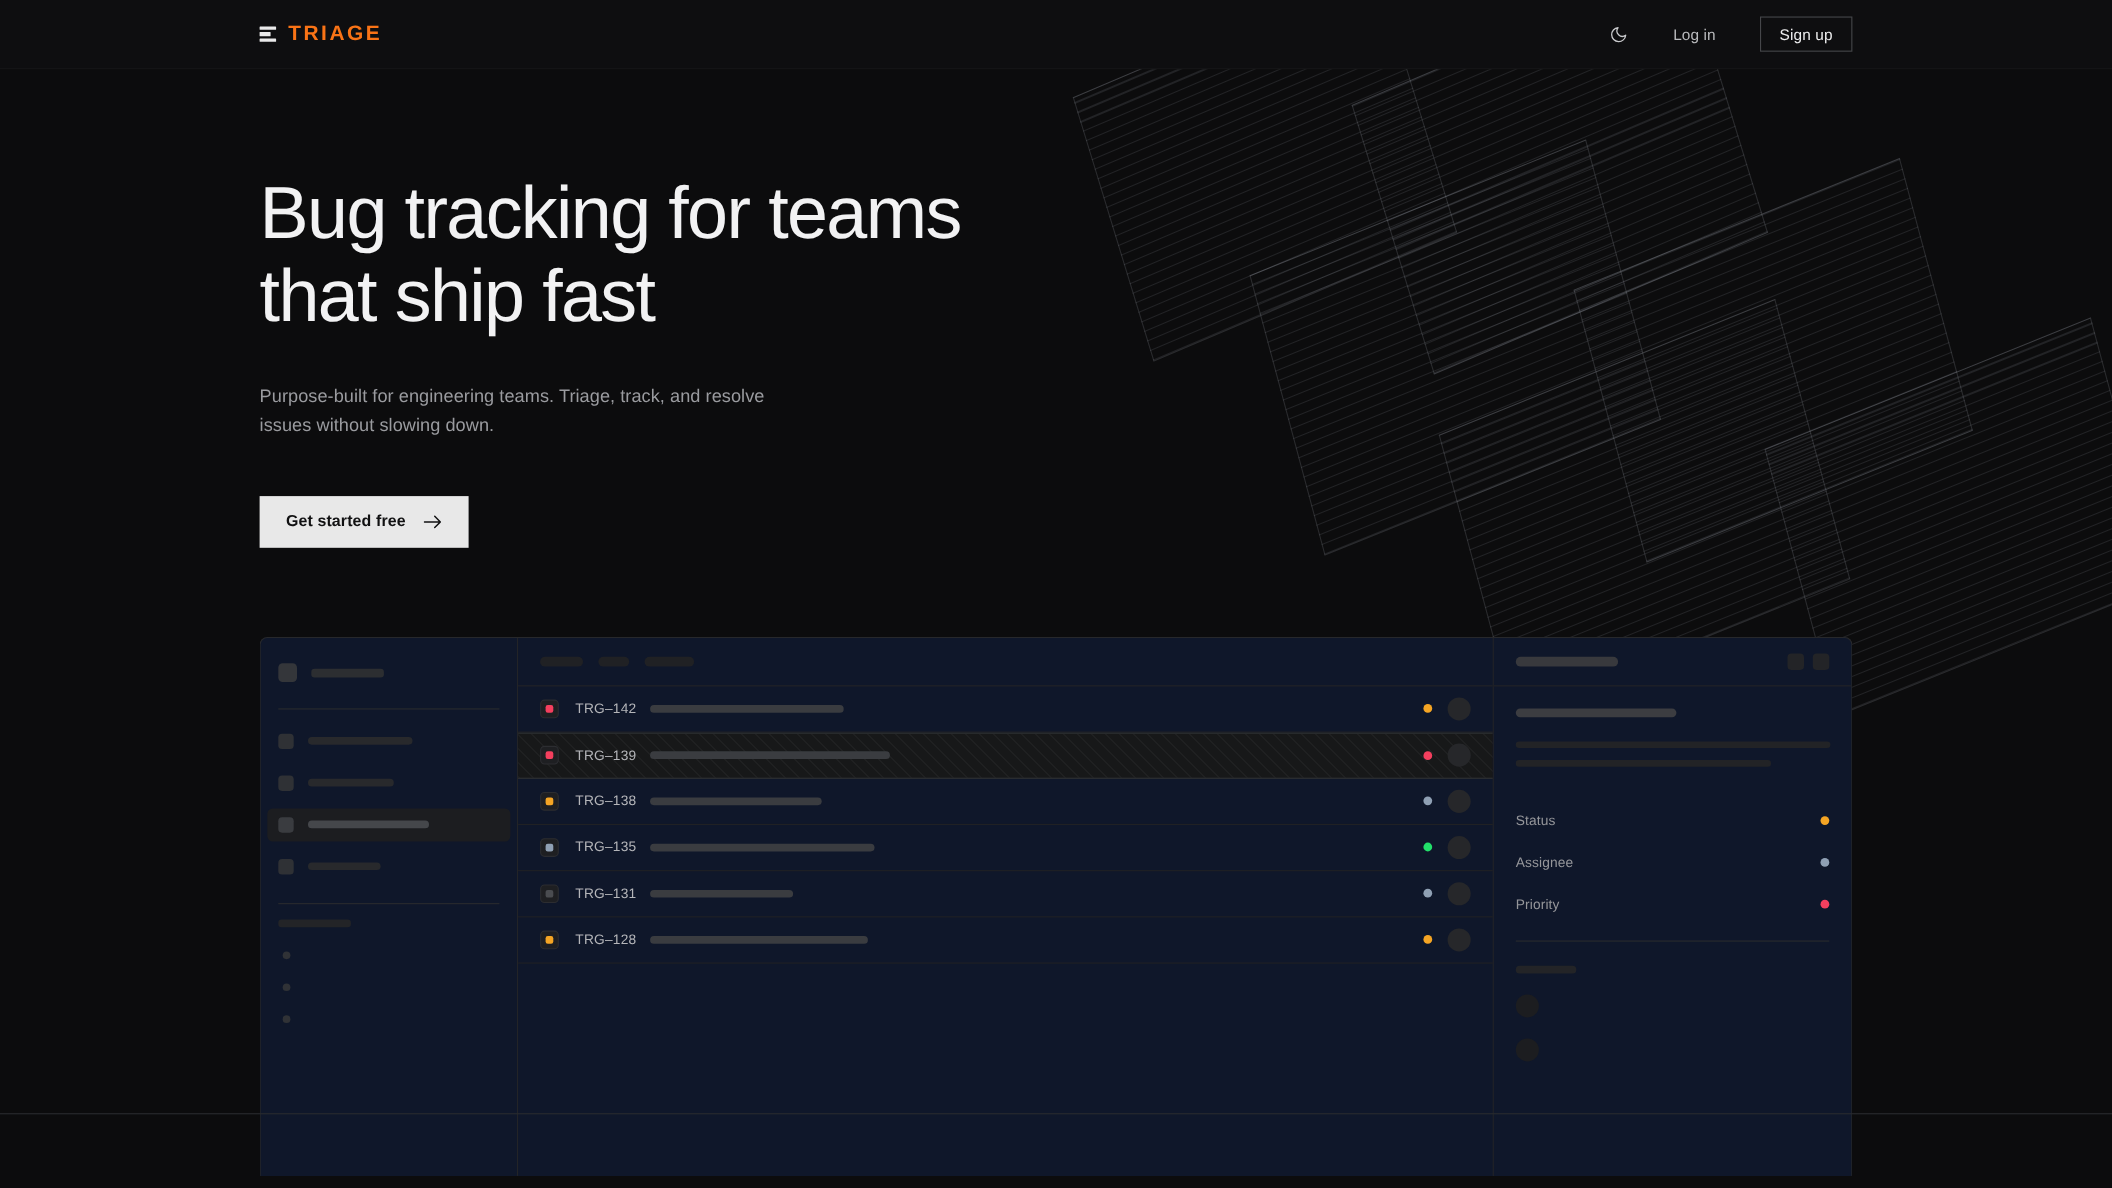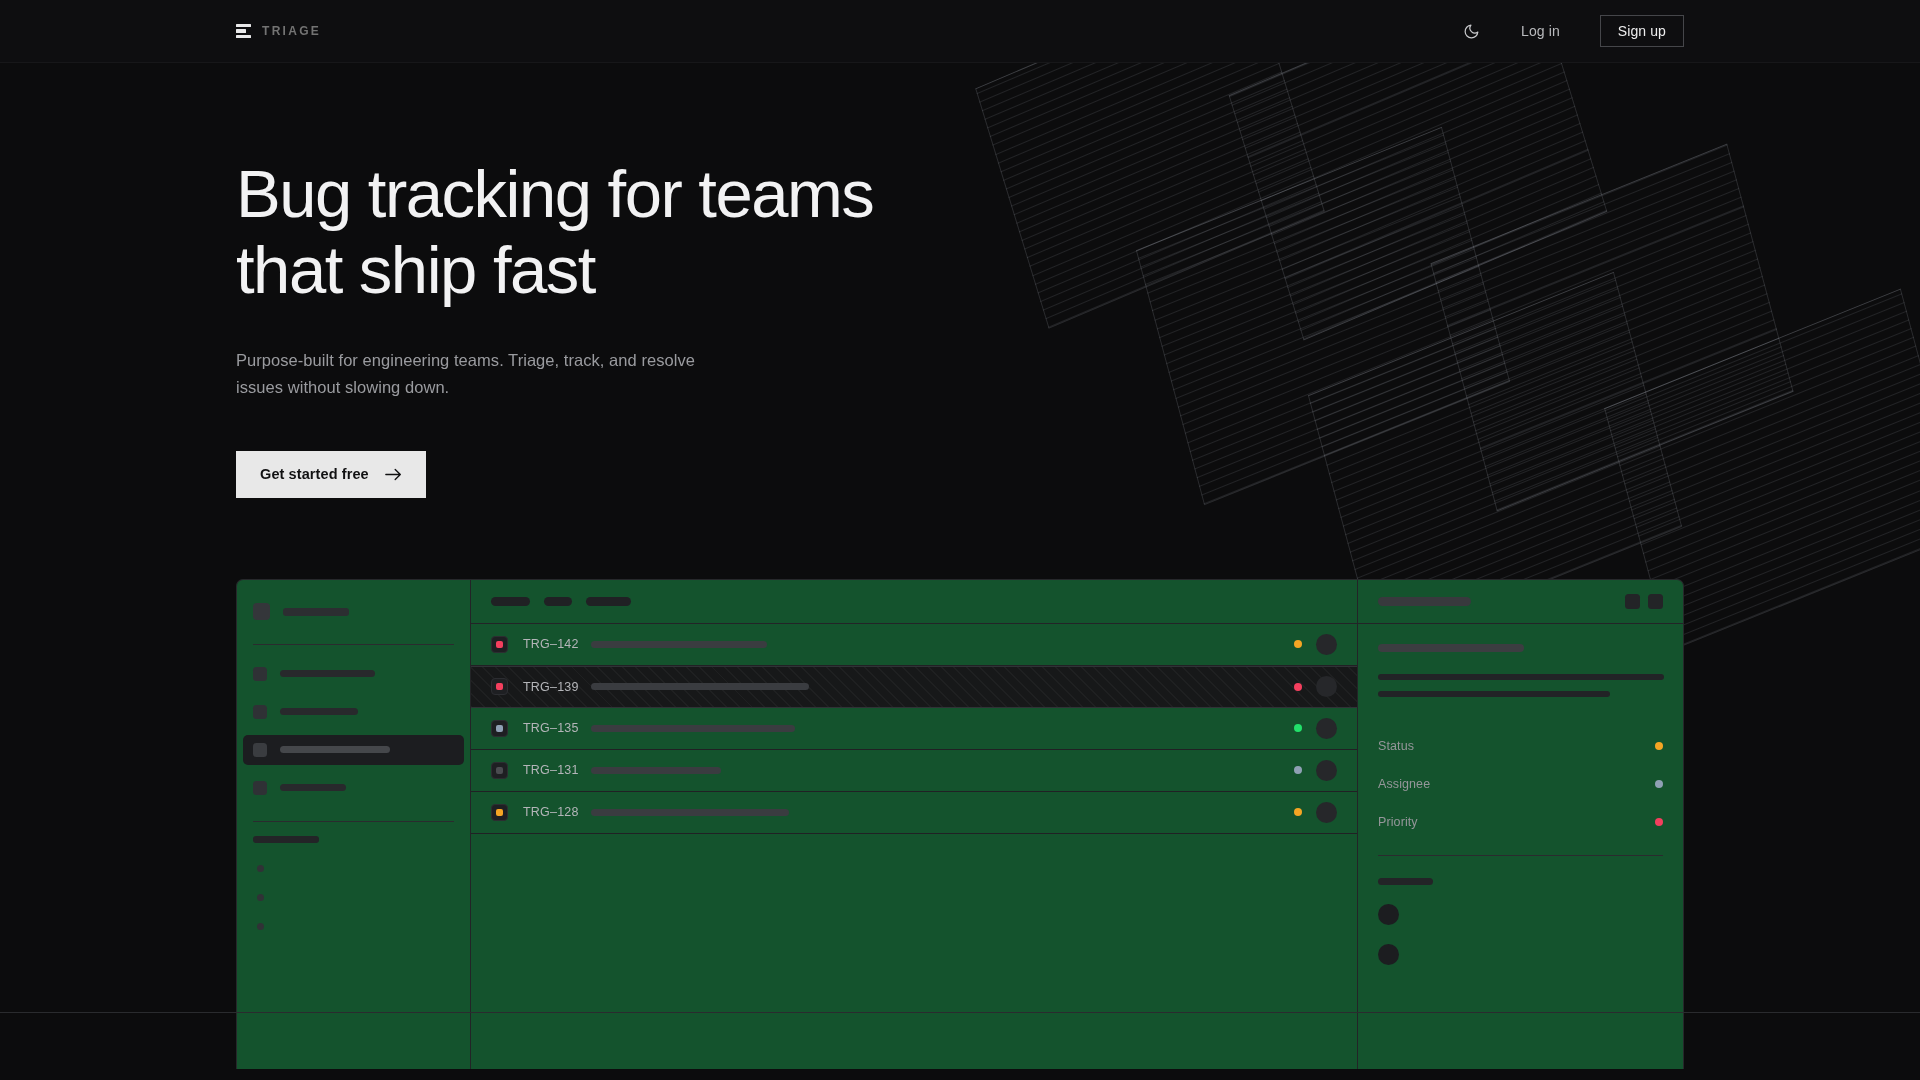--- a/index.html
+++ b/index.html
@@ -39,21 +39,21 @@
     padding:0 236px;
     border-bottom:1px solid rgba(255,255,255,.04);
   }
   .brand{ display:flex; align-items:center; gap:11px; }
   .brand-mark{ display:flex; flex-direction:column; gap:2.5px; width:15px; }
   .brand-mark i{ display:block; height:3.2px; background:#e9e9ea; border-radius:.5px; }
   .brand-mark i:nth-child(1){ width:15px; }
   .brand-mark i:nth-child(2){ width:10px; }
   .brand-mark i:nth-child(3){ width:15px; }
   .brand-name{
-    color:#737373; font-size:12px; font-weight:700;
+    color:#f97316; font-size:19px; font-weight:700;
     letter-spacing:2.3px;
   }
   .nav-right{ margin-left:auto; display:flex; align-items:center; gap:40px; }
   .moon-btn{ width:20px; height:20px; display:flex; align-items:center; justify-content:center; cursor:pointer; }
   .login-link{ color:#b9babd; font-size:14px; letter-spacing:.1px; cursor:pointer; }
   .signup-btn{
     border:1px solid #45464a; color:#ededee; font-size:14px;
     padding:7px 17px; background:transparent; cursor:pointer; letter-spacing:.1px;
   }
 
@@ -74,21 +74,21 @@
   }
 
   
   .mockup{
     position:relative; z-index:4;
     margin:81px 236px 0;
     height:490px;
     border:1px solid #27282b;
     border-bottom:none;
     border-radius:7px 7px 0 0;
-    background:#14532d;
+    background:#0f172a;
     display:flex; overflow:hidden;
   }
   .ph{ background:#232427; border-radius:3px; }
 
   
   .mk-side{ width:234px; border-right:1px solid #232427; padding:18px 16px 0; flex-shrink:0; }
   .mk-logo-row{ display:flex; align-items:center; gap:13px; height:28px; }
   .mk-logo-sq{ width:17px; height:17px; background:#34363a; border-radius:4px; }
   .mk-div{ height:1px; background:#2a2b2e; margin:18px 0 14px; }
   .mk-item{ display:flex; align-items:center; gap:13px; height:30px; padding:0 10px; margin:0 -10px 8px; border-radius:5px; }
@@ -246,20 +246,30 @@
               <i style="background:#f43f5e"></i>
             </span>
             <span class="rid">TRG–139</span>
             <span class="rtitle" style="width:218px"></span>
             <span class="rspacer"></span>
             <span class="sdot2" style="background:#f43f5e"></span>
             <span class="rav"></span>
           </div>
           <div class="mk-row">
             <span class="pri">
+              <i style="background:#f5a524"></i>
+            </span>
+            <span class="rid">TRG–138</span>
+            <span class="rtitle" style="width:156px"></span>
+            <span class="rspacer"></span>
+            <span class="sdot2" style="background:#8fa0b4"></span>
+            <span class="rav"></span>
+          </div>
+          <div class="mk-row">
+            <span class="pri">
               <i style="background:#8fa0b4"></i>
             </span>
             <span class="rid">TRG–135</span>
             <span class="rtitle" style="width:204px"></span>
             <span class="rspacer"></span>
             <span class="sdot2" style="background:#22e06a"></span>
             <span class="rav"></span>
           </div>
           <div class="mk-row">
             <span class="pri">

